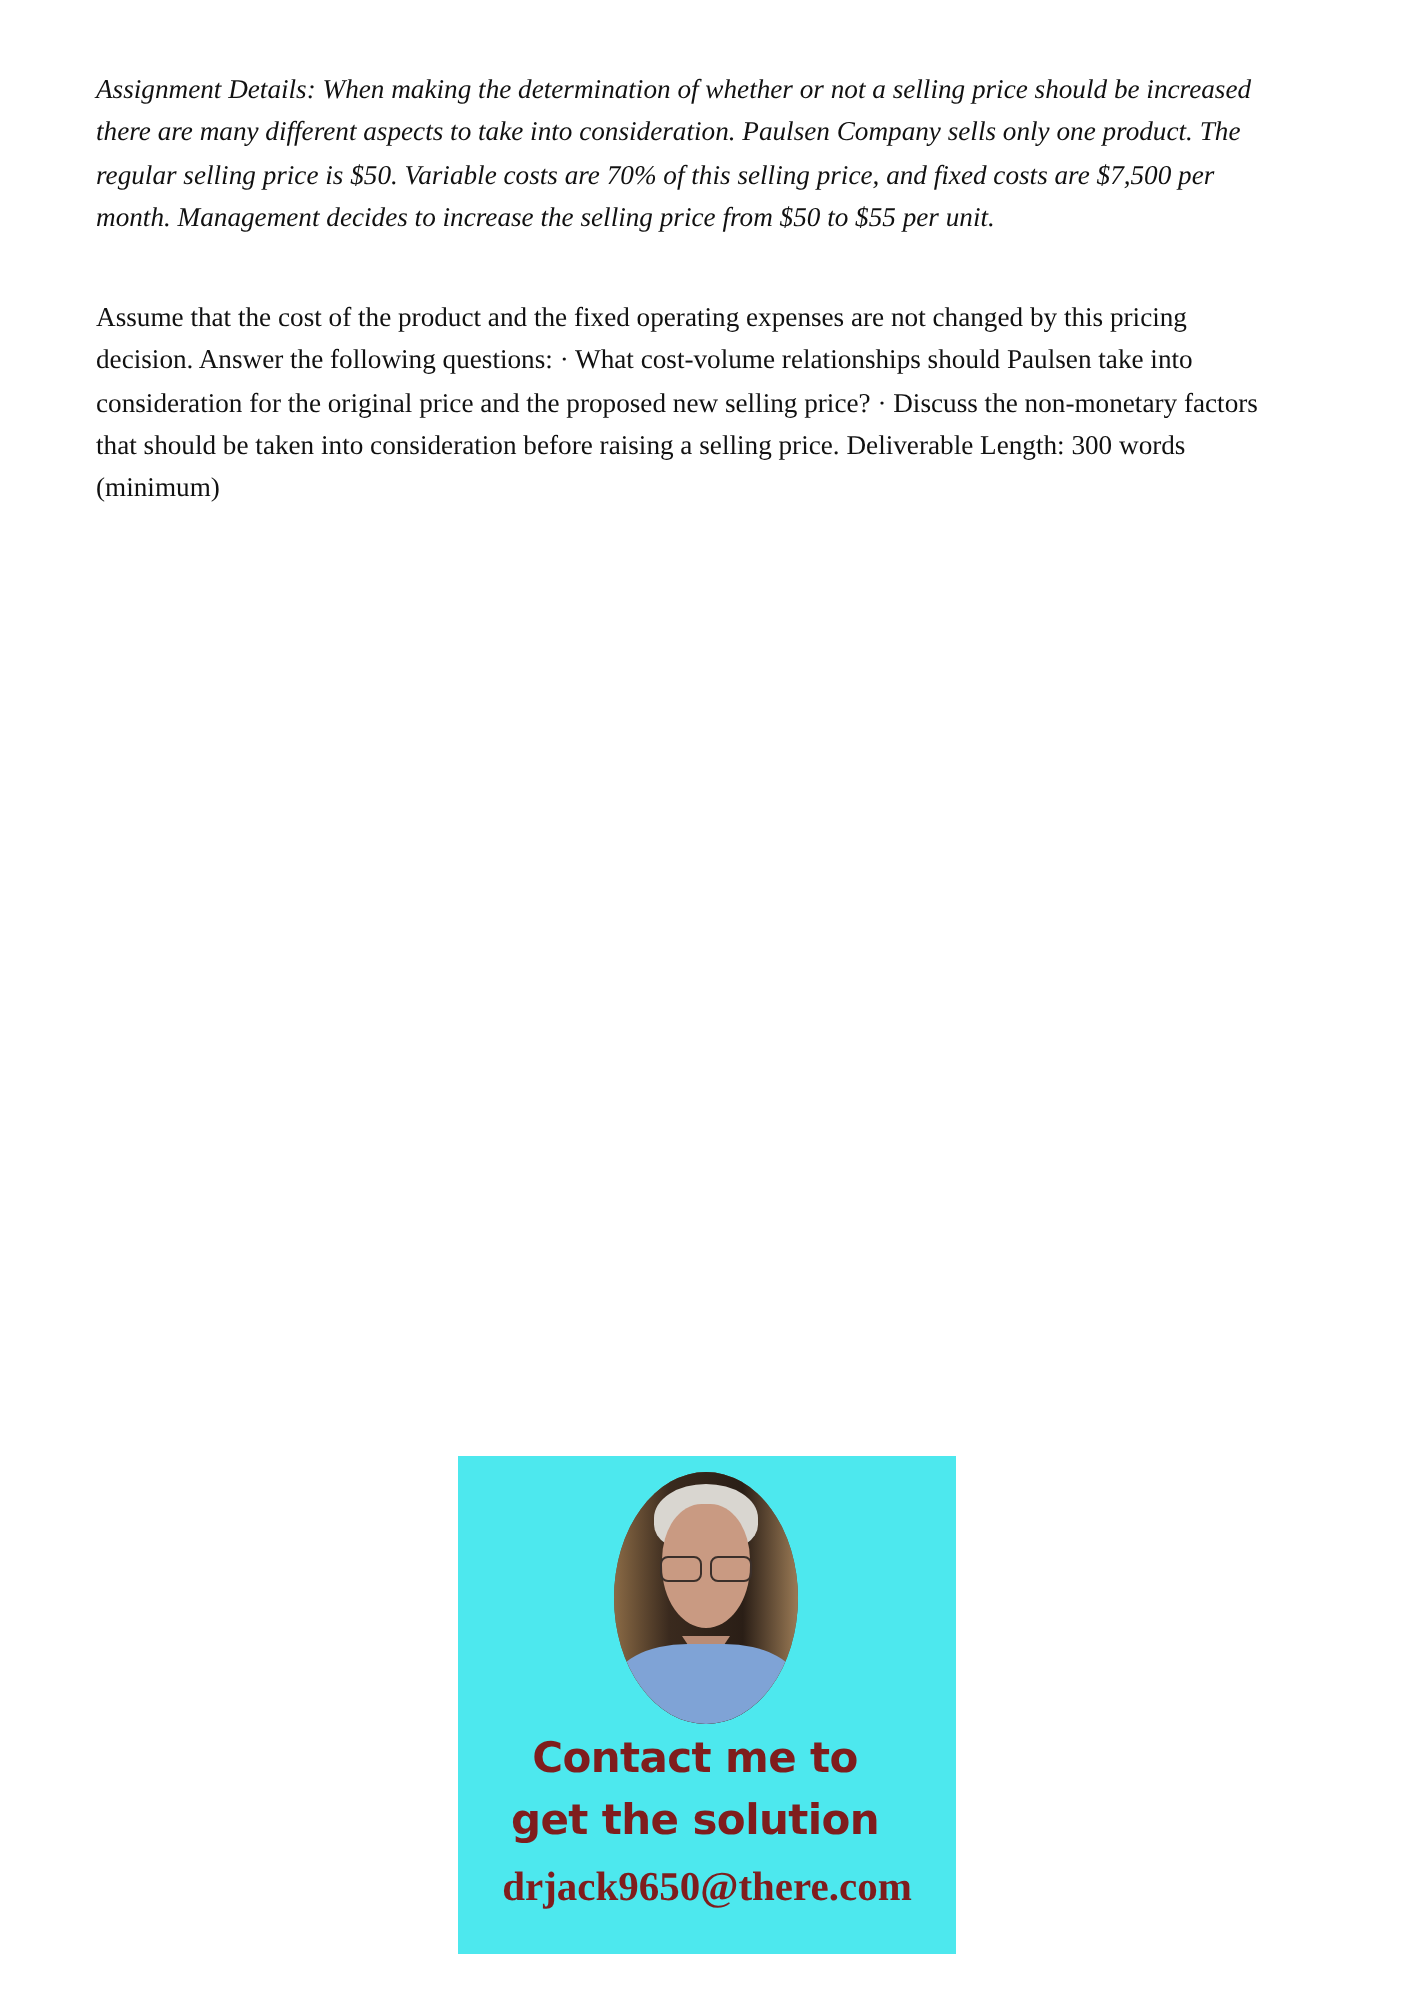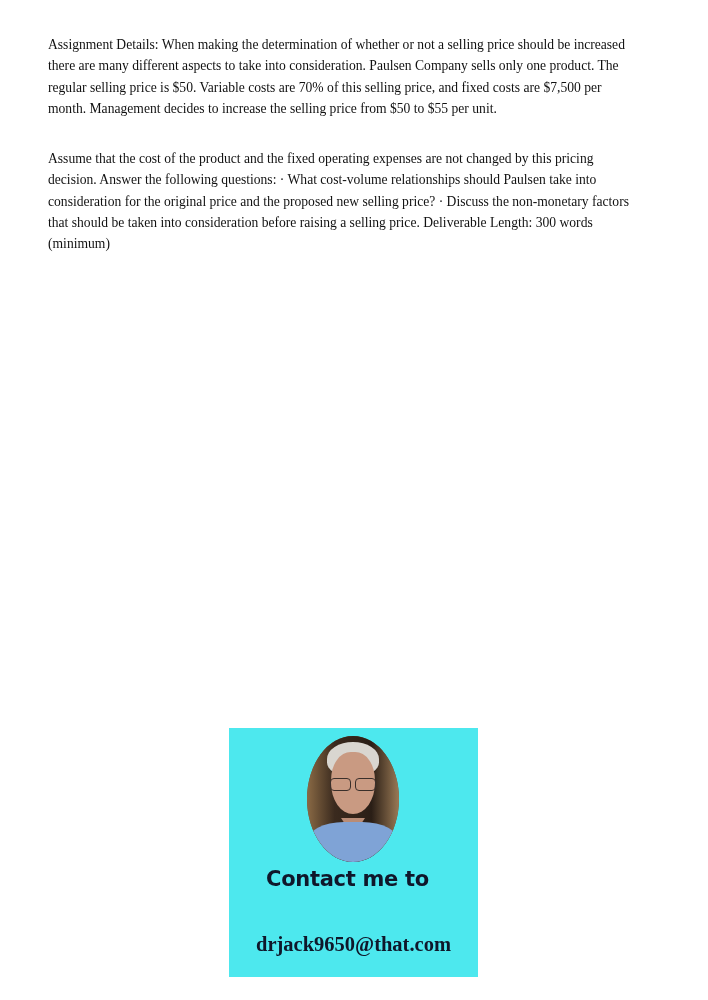--- a/index.html
+++ b/index.html
@@ -7,21 +7,21 @@
     .para {
       position: absolute;
       left: 48px;
       width: 590px;
       font-family: "Liberation Serif", serif;
       font-size: 13.6px;
       line-height: 21.3px;
       color: #111111;
       margin: 0;
     }
-    #p1 { top: 34px; }
+    #p1 { top: 34px; font-style: italic; }
     #p2 { top: 148px; }
     .promo {
       position: absolute;
       left: 229px; top: 728px;
       width: 249px; height: 249px;
       background: #4de8ee;
     }
     .portrait {
       position: absolute;
       left: 78px; top: 8px;
@@ -36,21 +36,21 @@
     .portrait .glasses { position:absolute; left:22px; top:42px; width:48px; height:12px; }
     .portrait .glasses span { position:absolute; top:0; width:19px; height:11px; border:1.5px solid #3a2f2a; border-radius:4px; }
     .portrait .glasses span:first-child { left:1px; }
     .portrait .glasses span:last-child { right:1px; }
     .portrait .shirt { position:absolute; left:0; top:86px; width:92px; height:50px; background:#7fa3d6; border-radius:40% 40% 0 0; }
     .portrait .collar { position:absolute; left:34px; top:82px; width:24px; height:18px; background:#b98c76; clip-path: polygon(0 0,100% 0,50% 100%); }
     .promo-line {
       position: absolute;
       left: 0; width: 249px;
       text-align: center;
-      color: #0f172a;
+      color: #7f1d1d;
       margin: 0;
     }
     #promo-l1 { top: 139px; font-family: "DejaVu Sans", sans-serif; font-weight: bold; font-size: 21px; letter-spacing: -0.3px; left: -6px; }
     #promo-l2 { top: 170px; font-family: "DejaVu Sans", sans-serif; font-weight: bold; font-size: 21px; letter-spacing: -0.3px; left: -6px; }
     #promo-email { top: 205px; font-family: "Liberation Serif", serif; font-weight: bold; font-size: 20.5px; }
   </style>
 </head>
 <body>
 
 <p id="p1" class="para">Assignment Details: When making the determination of whether or not a selling price should be increased there are many different aspects to take into consideration. Paulsen Company sells only one product. The regular selling price is $50. Variable costs are 70% of this selling price, and fixed costs are $7,500 per month. Management decides to increase the selling price from $50 to $55 per unit.</p>
@@ -62,14 +62,15 @@
     <div class="hair"></div>
     <div class="face"></div>
     <div class="glasses">
         <span></span>
         <span></span>
       </div>
     <div class="collar"></div>
     <div class="shirt"></div>
   </div>
   <p id="promo-l1" class="promo-line">Contact me to</p>
-  <p id="promo-email" class="promo-line">drjack9650@that.com</p>
+  <p id="promo-l2" class="promo-line">get the solution</p>
+  <p id="promo-email" class="promo-line">drjack9650@there.com</p>
 </div>
 
 </body></html>

